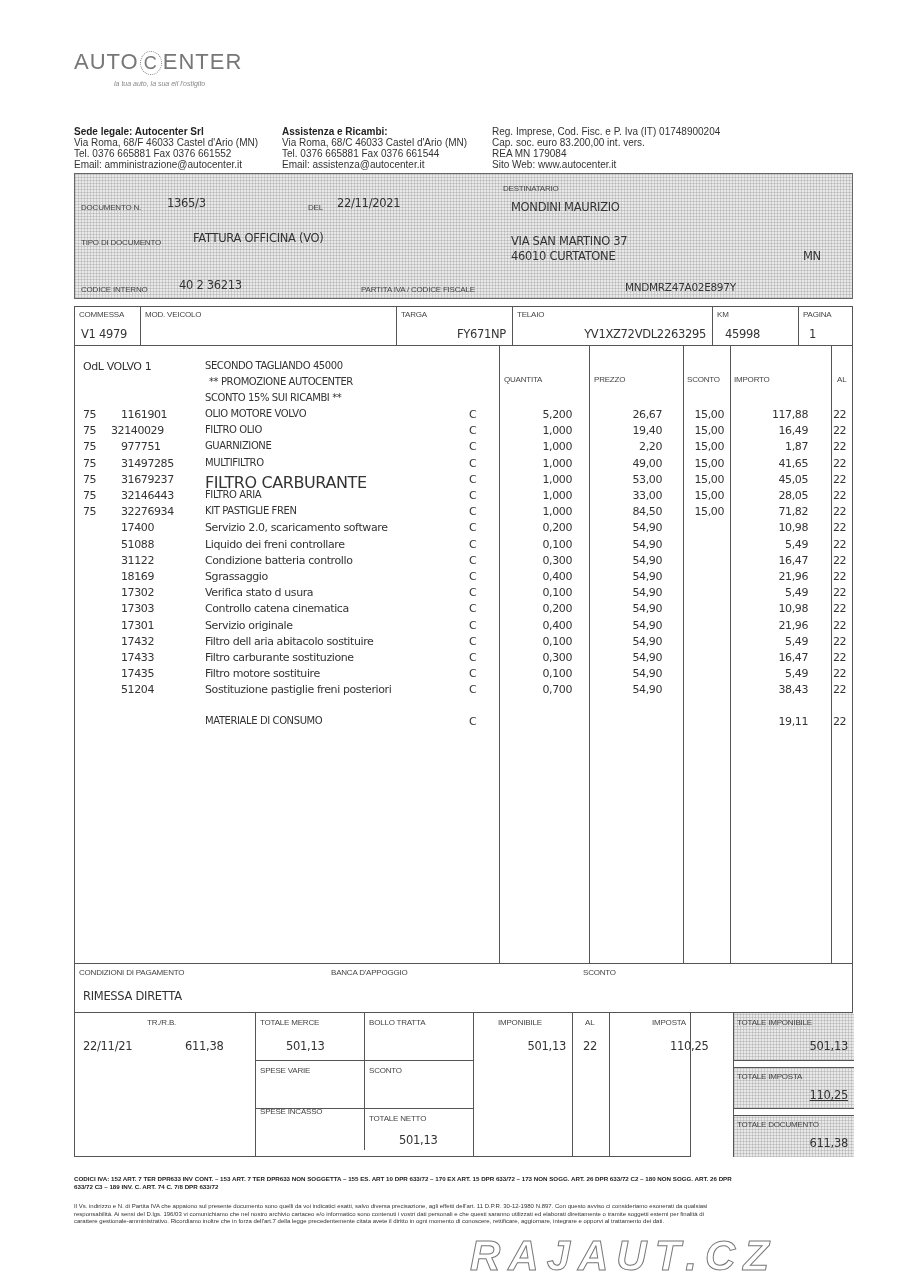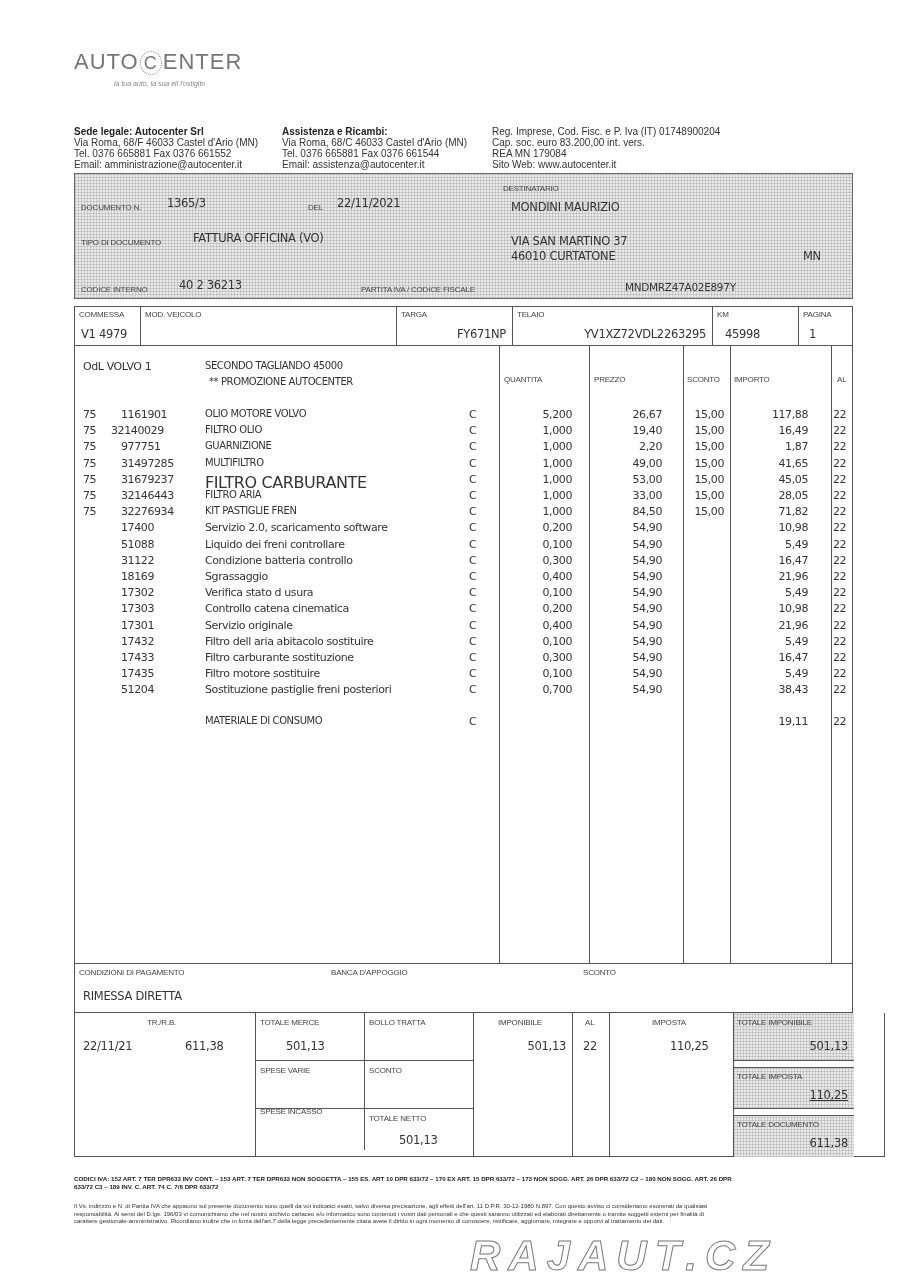--- a/index.html
+++ b/index.html
@@ -38,21 +38,21 @@
   .lines { left: 74px; top: 346px; width: 779px; height: 618px; border: 1px solid #555; border-top: none; }
   .col-line { position: absolute; top: 0; bottom: 0; border-left: 1px solid #555; }
   .lines .lbl { position: absolute; top: 6px; margin-top: 23px; }
 
   .row { position: absolute; left: 0; width: 100%; height: 16px; font-family: "DejaVu Sans", sans-serif; font-size: 11px; color: #333; letter-spacing: -0.4px; }
   .row span { position: absolute; top: 0; white-space: nowrap; }
   .r { text-align: right; }
 
   
   .pay { left: 74px; top: 963px; width: 779px; height: 50px; border: 1px solid #555; }
-  .totals { left: 74px; top: 1013px; width: 811px; height: 144px; border: 1px solid #555; border-top: none; }
+  .totals { left: 74px; top: 1013px; width: 617px; height: 144px; border: 1px solid #555; border-top: none; }
   .tcell { position: absolute; border-right: 1px solid #555; border-bottom: 1px solid #555; }
 
   .fine { font-size: 6px; line-height: 7.5px; color: #333; }
   .finebold { font-size: 6.2px; line-height: 8px; color: #222; font-weight: bold; }
 
   .watermark { left: 470px; top: 1232px; font-size: 42px; font-style: italic; font-weight: bold; letter-spacing: 8px;
                color: #ffffff; -webkit-text-stroke: 1px #777; font-family: "Liberation Sans", sans-serif; }
 </style>
 </head>
 <body>
@@ -142,20 +142,23 @@
   <span class="lbl" style="left:659px;">IMPORTO</span>
   <span class="lbl" style="left:762px;">AL</span>
 
   <div class="row" style="top:14px;">
     <span style="left:8px;">OdL VOLVO 1</span>
     <span style="left:130px;font-size:10px;">SECONDO TAGLIANDO 45000</span>
   </div>
   <div class="row" style="top:30px;">
     <span style="left:134px;font-size:10px;">** PROMOZIONE AUTOCENTER</span>
   </div>
+  <div class="row" style="top:46px;">
+    <span style="left:130px;font-size:10px;">SCONTO 15% SUI RICAMBI **</span>
+  </div>
 
   <div id="rows-container">
       <div class="row" style="top: 62px;">
         <span style="left:8px;">75</span>
         <span style="left:46px;">1161901</span>
         <span style="left: 130px; font-size: 10px;">OLIO MOTORE VOLVO</span>
         <span style="left:394px;">C</span>
         <span style="right:280px;" class="r">5,200</span>
         <span style="right:190px;" class="r">26,67</span>
         <span style="right:128px;" class="r">15,00</span>

